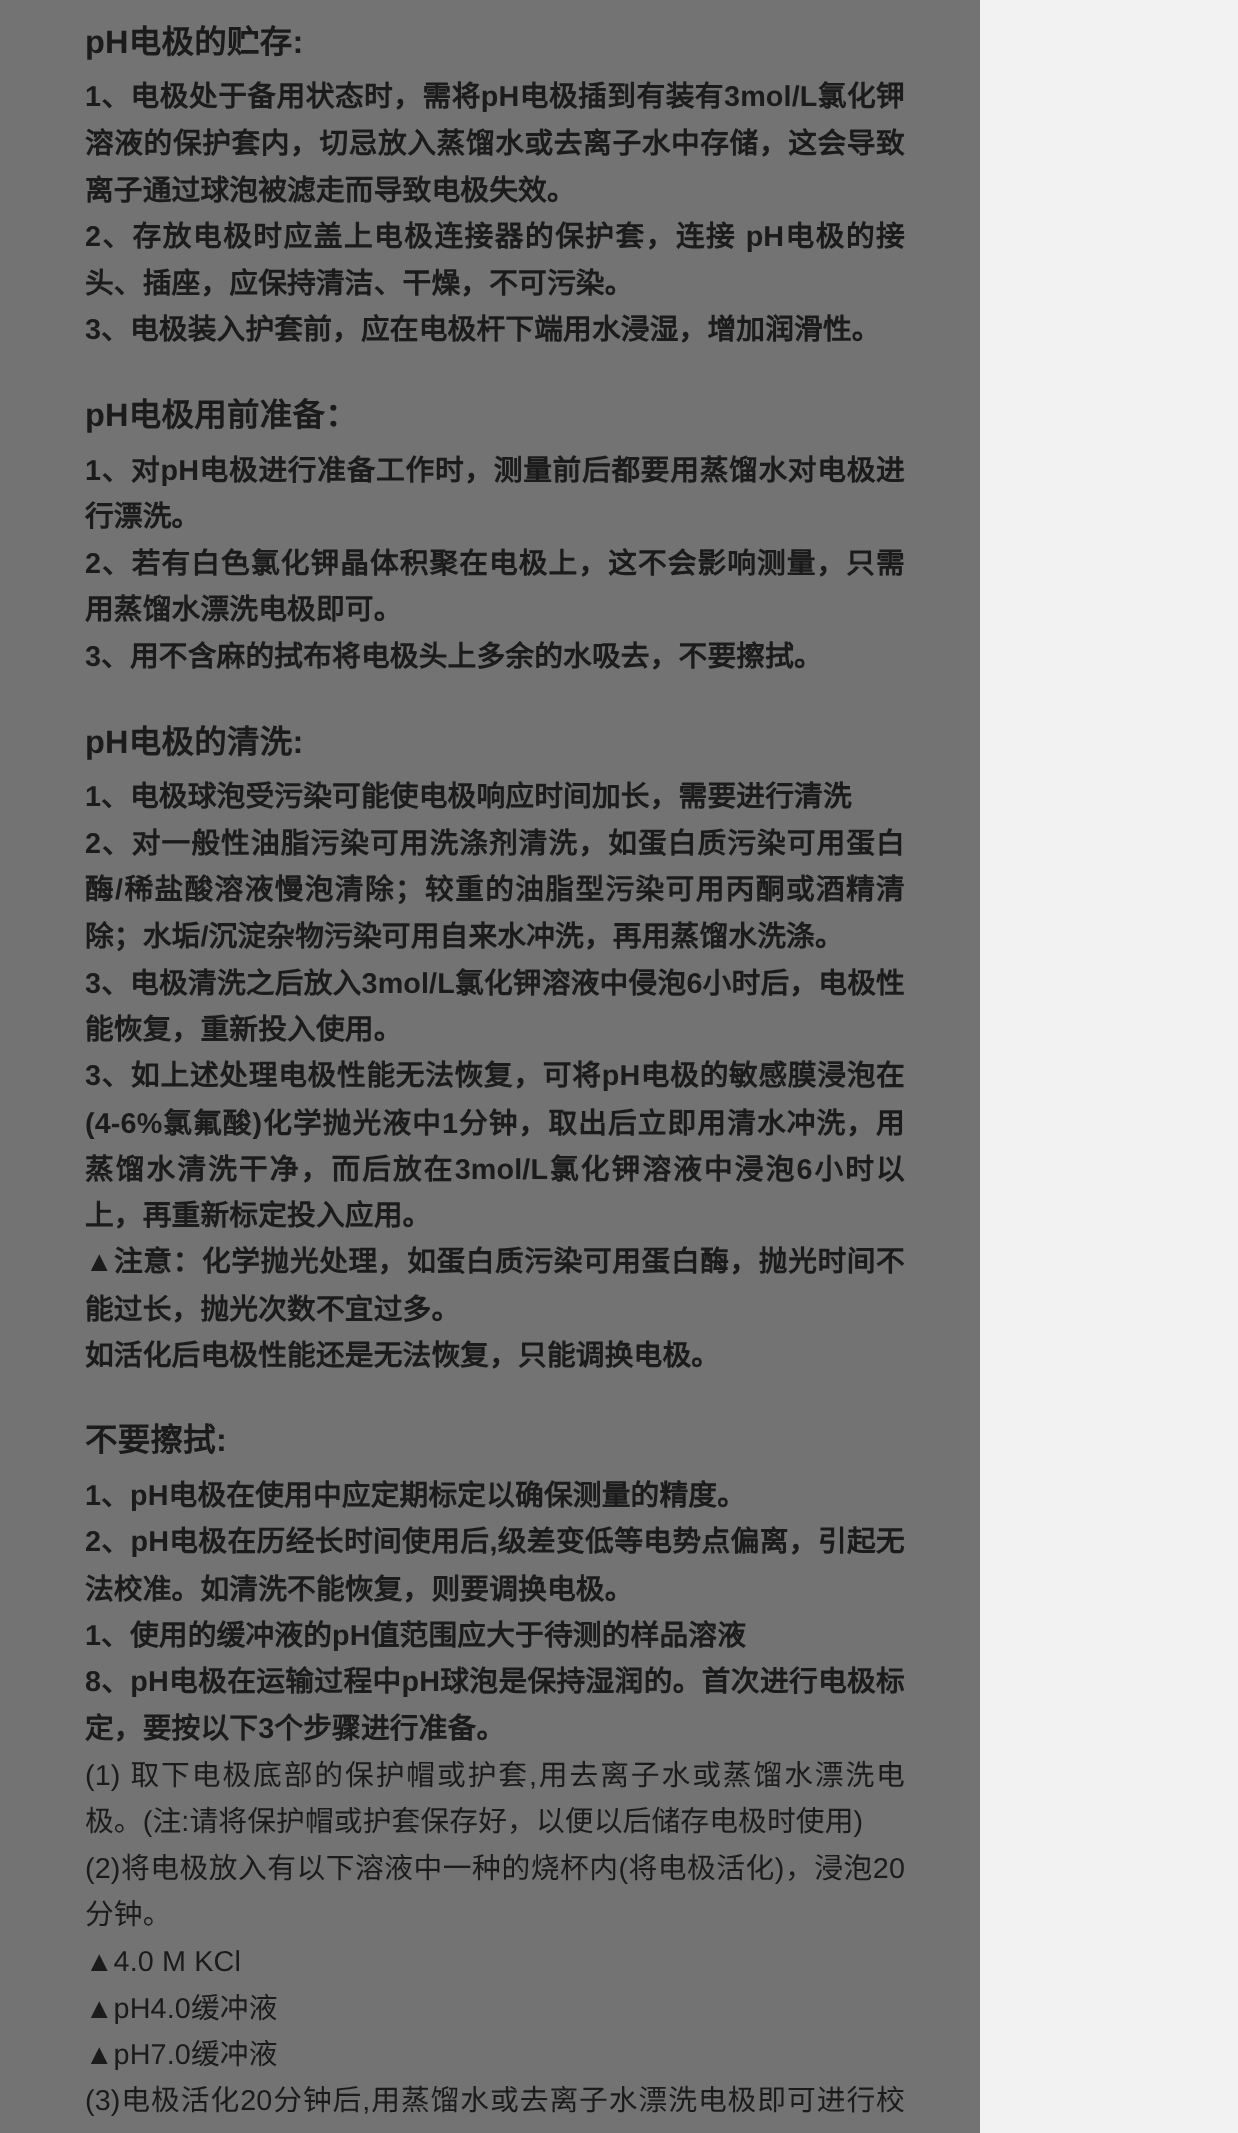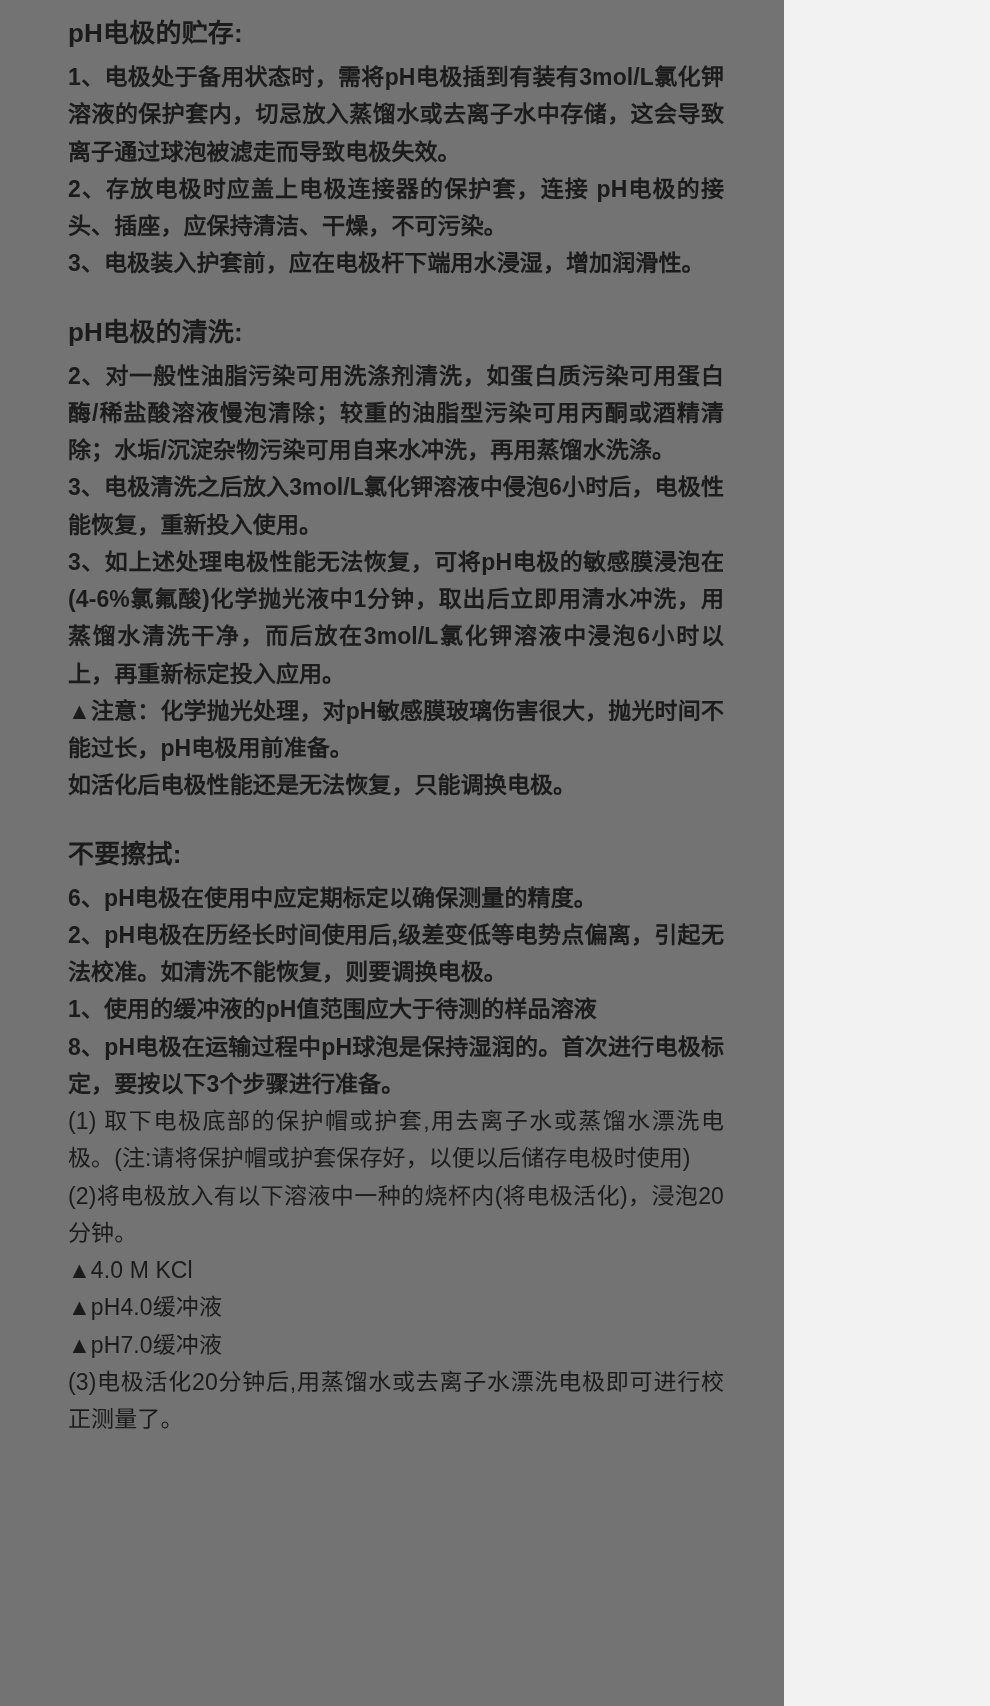--- a/index.html
+++ b/index.html
@@ -52,33 +52,40 @@
 
 <div class="page">
 
   <div class="section">
     <h2 class="sec-title">pH电极的贮存:</h2>
     <p class="para">1、电极处于备用状态时，需将pH电极插到有装有3mol/L氯化钾溶液的保护套内，切忌放入蒸馏水或去离子水中存储，这会导致离子通过球泡被滤走而导致电极失效。</p>
     <p class="para">2、存放电极时应盖上电极连接器的保护套，连接 pH电极的接头、插座，应保持清洁、干燥，不可污染。</p>
     <p class="para">3、电极装入护套前，应在电极杆下端用水浸湿，增加润滑性。</p>
   </div>
 
+  <div class="section">
+    <h2 class="sec-title">pH电极用前准备：</h2>
+    <p class="para">1、对pH电极进行准备工作时，测量前后都要用蒸馏水对电极进行漂洗。</p>
+    <p class="para">2、若有白色氯化钾晶体积聚在电极上，这不会影响测量，只需用蒸馏水漂洗电极即可。</p>
+    <p class="para">3、用不含麻的拭布将电极头上多余的水吸去，不要擦拭。</p>
+  </div>
 
   <div class="section">
     <h2 class="sec-title">pH电极的清洗:</h2>
+    <p class="para">1、电极球泡受污染可能使电极响应时间加长，需要进行清洗</p>
     <p class="para">2、对一般性油脂污染可用洗涤剂清洗，如蛋白质污染可用蛋白酶/稀盐酸溶液慢泡清除；较重的油脂型污染可用丙酮或酒精清除；水垢/沉淀杂物污染可用自来水冲洗，再用蒸馏水洗涤。</p>
     <p class="para">3、电极清洗之后放入3mol/L氯化钾溶液中侵泡6小时后，电极性能恢复，重新投入使用。</p>
     <p class="para">3、如上述处理电极性能无法恢复，可将pH电极的敏感膜浸泡在(4-6%氯氟酸)化学抛光液中1分钟，取出后立即用清水冲洗，用蒸馏水清洗干净，而后放在3mol/L氯化钾溶液中浸泡6小时以上，再重新标定投入应用。</p>
-    <p class="para">▲注意：化学抛光处理，对pH敏感膜玻璃伤害很大，抛光时间不能过长，pH电极用前准备。</p>
+    <p class="para">▲注意：化学抛光处理，如蛋白质污染可用蛋白酶，抛光时间不能过长，抛光次数不宜过多。</p>
     <p class="para">如活化后电极性能还是无法恢复，只能调换电极。</p>
   </div>
 
   <div class="section">
     <h2 class="sec-title">不要擦拭:</h2>
-    <p class="para">6、pH电极在使用中应定期标定以确保测量的精度。</p>
+    <p class="para">1、pH电极在使用中应定期标定以确保测量的精度。</p>
     <p class="para">2、pH电极在历经长时间使用后,级差变低等电势点偏离，引起无法校准。如清洗不能恢复，则要调换电极。</p>
     <p class="para">1、使用的缓冲液的pH值范围应大于待测的样品溶液</p>
     <p class="para">8、pH电极在运输过程中pH球泡是保持湿润的。首次进行电极标定，要按以下3个步骤进行准备。</p>
     <p class="para light">(1) 取下电极底部的保护帽或护套,用去离子水或蒸馏水漂洗电极。(注:请将保护帽或护套保存好，以便以后储存电极时使用)</p>
     <p class="para light">(2)将电极放入有以下溶液中一种的烧杯内(将电极活化)，浸泡20分钟。</p>
     <p class="para light">▲4.0 M KCl</p>
     <p class="para light">▲pH4.0缓冲液</p>
     <p class="para light">▲pH7.0缓冲液</p>
     <p class="para light">(3)电极活化20分钟后,用蒸馏水或去离子水漂洗电极即可进行校正测量了。</p>
   </div>

